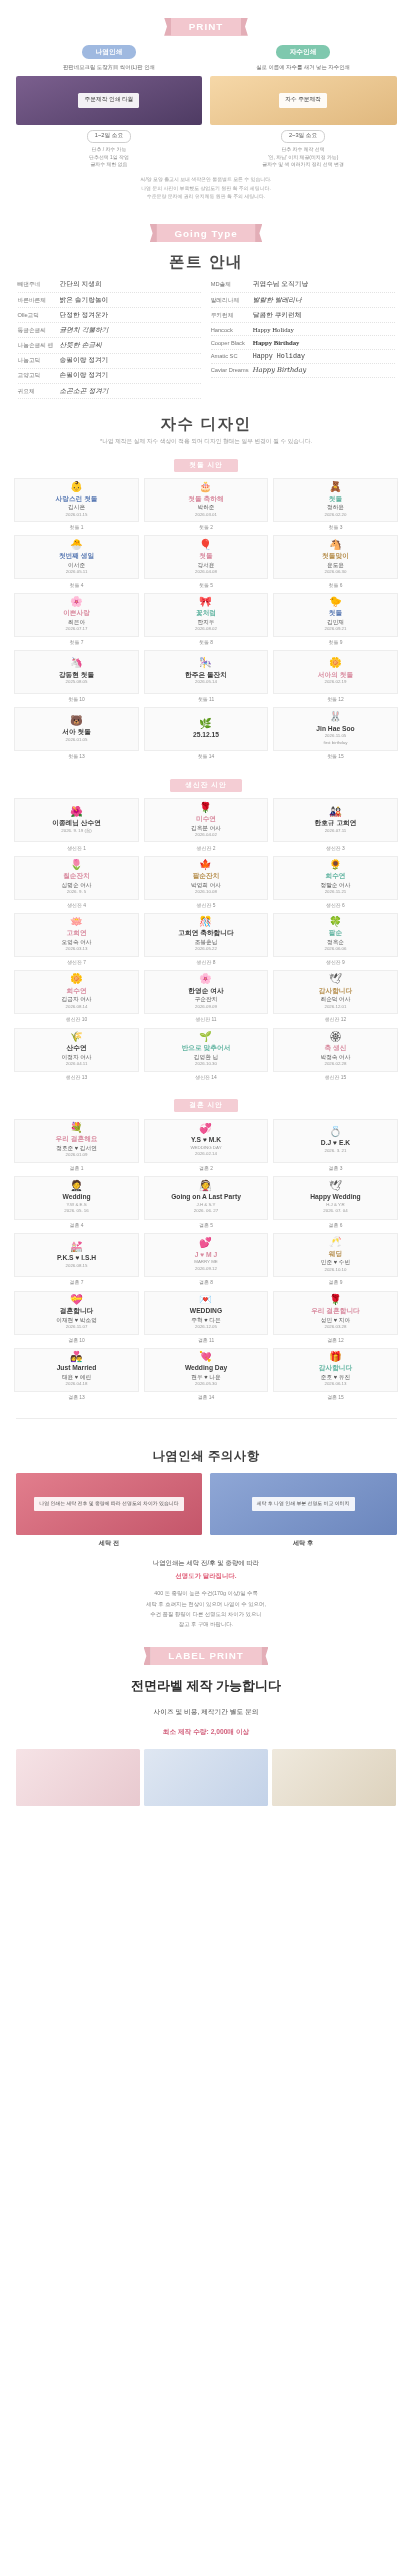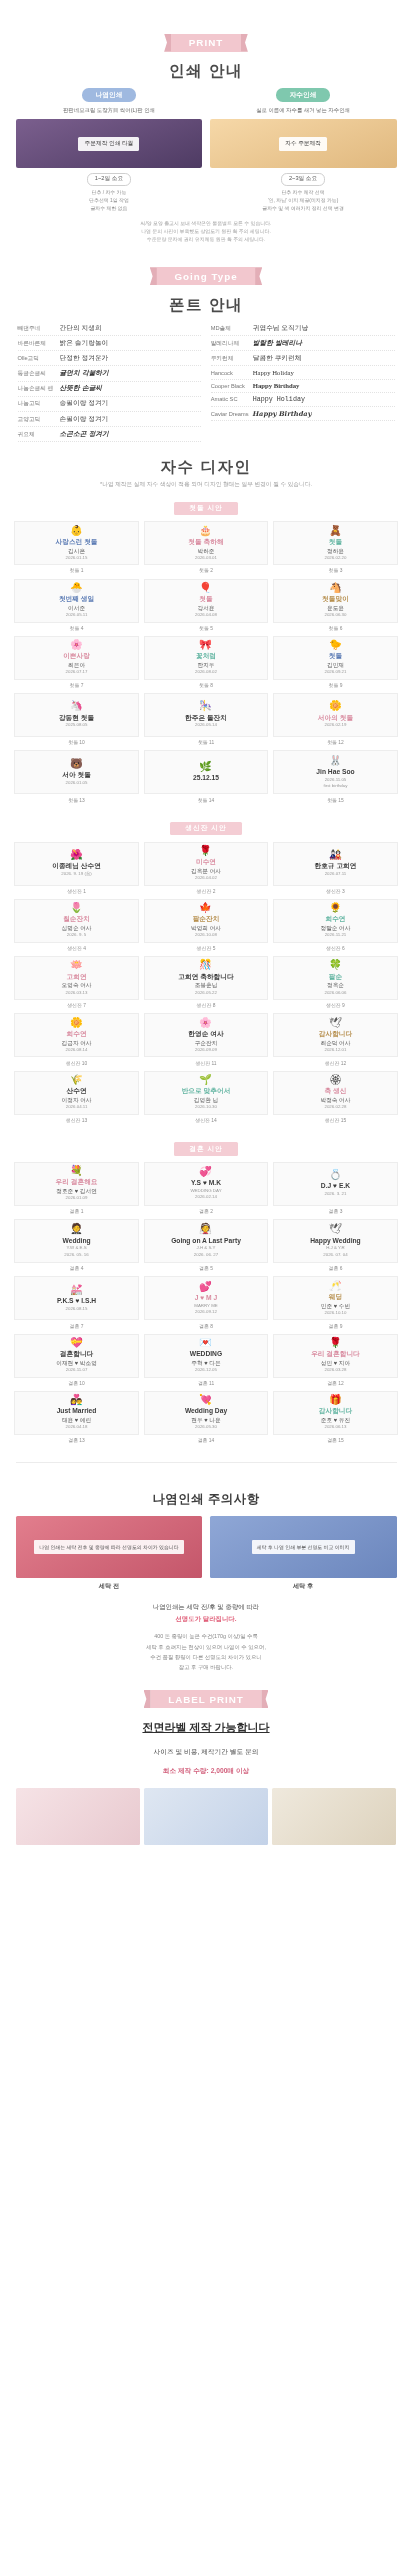--- a/index.html
+++ b/index.html
@@ -2,21 +2,21 @@
 <html style="font-size:8.2px"><head>
 <meta charset="utf-8">
 <style>
   * { box-sizing: border-box; margin: 0; padding: 0; }
   body {
     width: 412px;
     font-family: "Liberation Sans", "DejaVu Sans", sans-serif;
     background: #ffffff;
     color: #333;
   }
-  .page { width: 412px; margin: 16px auto; }
+  .page { width: 412px; margin: 0 auto; }
 
   
   .ribbon-wrap { text-align: center; padding: 17.5px 0 5.2px; }
   .ribbon {
     display: inline-block;
     position: relative;
     background: #f2c7ce;
     color: #ffffff;
     font-size: 9.8px;
     font-weight: bold;
@@ -80,21 +80,21 @@
   .font-table { display: flex; padding: 3.1px 17.5px 10.3px; gap: 9.3px; }
   .font-col { flex: 1; }
   .font-row {
     display: flex; align-items: baseline; gap: 4.1px;
     padding: 2.6px 0; border-bottom: 0.5px dotted #e3e3e3; font-size: 5.7px;
   }
   .font-name { color: #777; min-width: 38px; }
   .font-sample { color: #3a3a3a; font-size: 6.7px; }
   .font-sample.serif { font-family: "Liberation Serif", serif; }
   .font-sample.mono  { font-family: "Liberation Mono", monospace; }
-  .font-sample.script{ font-family: "DejaVu Serif", serif; font-style: italic; font-weight: bold; }
+  .font-sample.script{ font-family: "DejaVu Serif", serif; font-style: italic; }
 
   
   .grid-head {
     text-align: center; margin: 5.2px 0 6.2px;
   }
   .grid-head .tag {
     display: inline-block; background: #f4cdd4; color: #fff; font-size: 6.7px;
     font-weight: bold; padding: 2.1px 15.5px; border-radius: 1.5px; letter-spacing: 1px;
   }
   .grid {
@@ -141,40 +141,39 @@
   }
   .notice-body .hl { color: #e0607a; font-weight: bold; }
   .notice-small { font-size: 5.4px; color: #888; line-height: 1.9; }
 
   
   .label-sec { padding-bottom: 20.6px; }
   .label-line {
     text-align: center; font-size: 6.7px; color: #444; line-height: 2;
     padding: 3.1px 10.3px;
   }
-  .label-line .strong { font-weight: bold; color: #2f2f2f; font-size: 11px; text-decoration: underline; }
+  .label-line .strong { font-weight: bold; color: #2f2f2f; font-size: 13px; }
   .label-line .min { color: #d2607c; font-weight: bold; }
   .towels { display: flex; gap: 4.1px; padding: 7.2px 15.5px 0; }
   .towel { flex: 1; height: 57px; border-radius: 1.5px; }
   .towel.t1 { background: linear-gradient(135deg,#f6e3e6,#e8c9cf); }
   .towel.t2 { background: linear-gradient(135deg,#dfe7f2,#c3d2e8); }
   .towel.t3 { background: linear-gradient(135deg,#efe9dd,#ddd2bd); }
   .divider { height: 0.5px; background: #ececec; margin: 13.4px 15.5px; }
   .spacer { height: 9.3px; }
 </style>
 </head>
 <body>
 
 <div class="page">
 
   <section>
     <div class="ribbon-wrap">
       <span class="ribbon">PRINT</span>
     </div>
-    <div class="sec-title">인쇄 안내</div>
 
     <div class="two-col">
       <div class="col">
         <span class="pill">나염인쇄</span>
         <div class="col-desc">판판네모크림 도장方目 씩어(L)판 인쇄</div>
         <div class="photo a">
           <span class="hand-tag">주문제작 인쇄 타월</span>
         </div>
         <div class="time-badge">1~2일 소요</div>
         <div class="col-note" style="white-space:pre-line">단추 / 자수 가능

